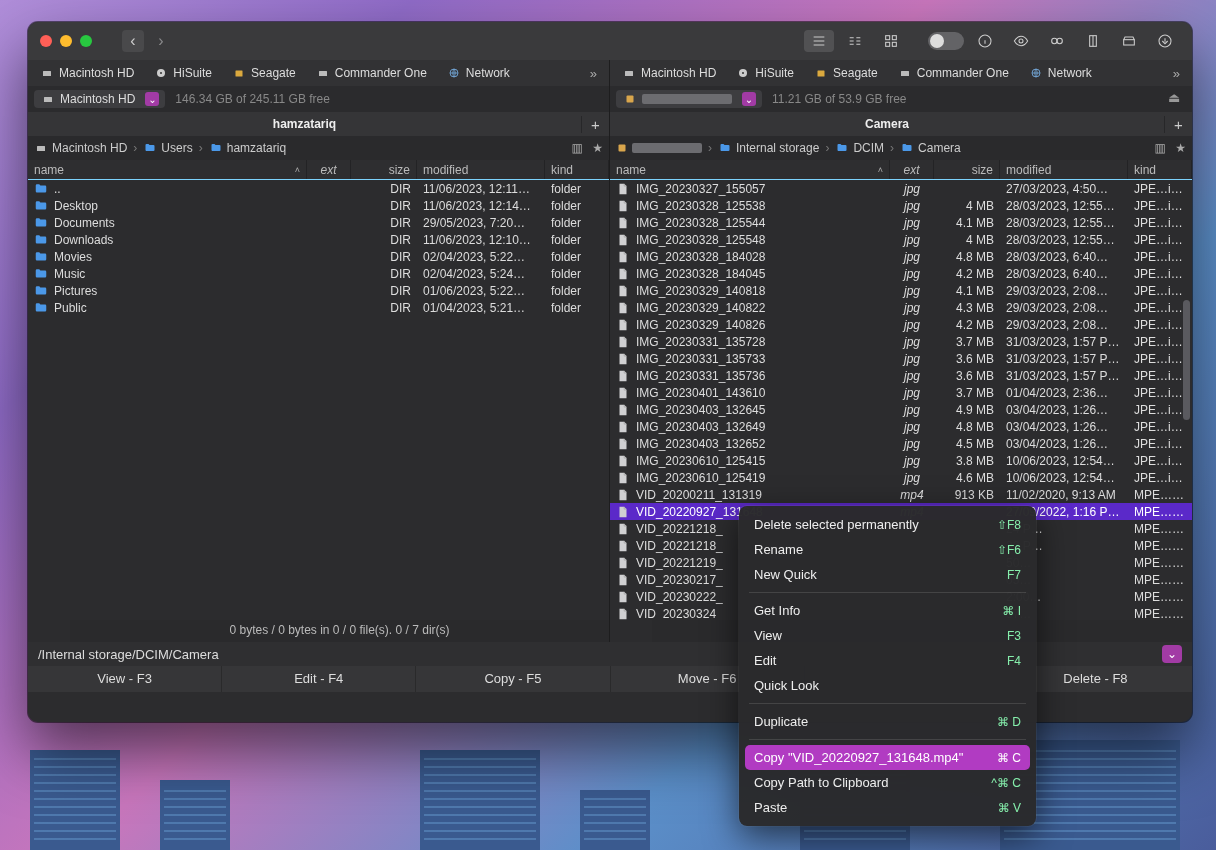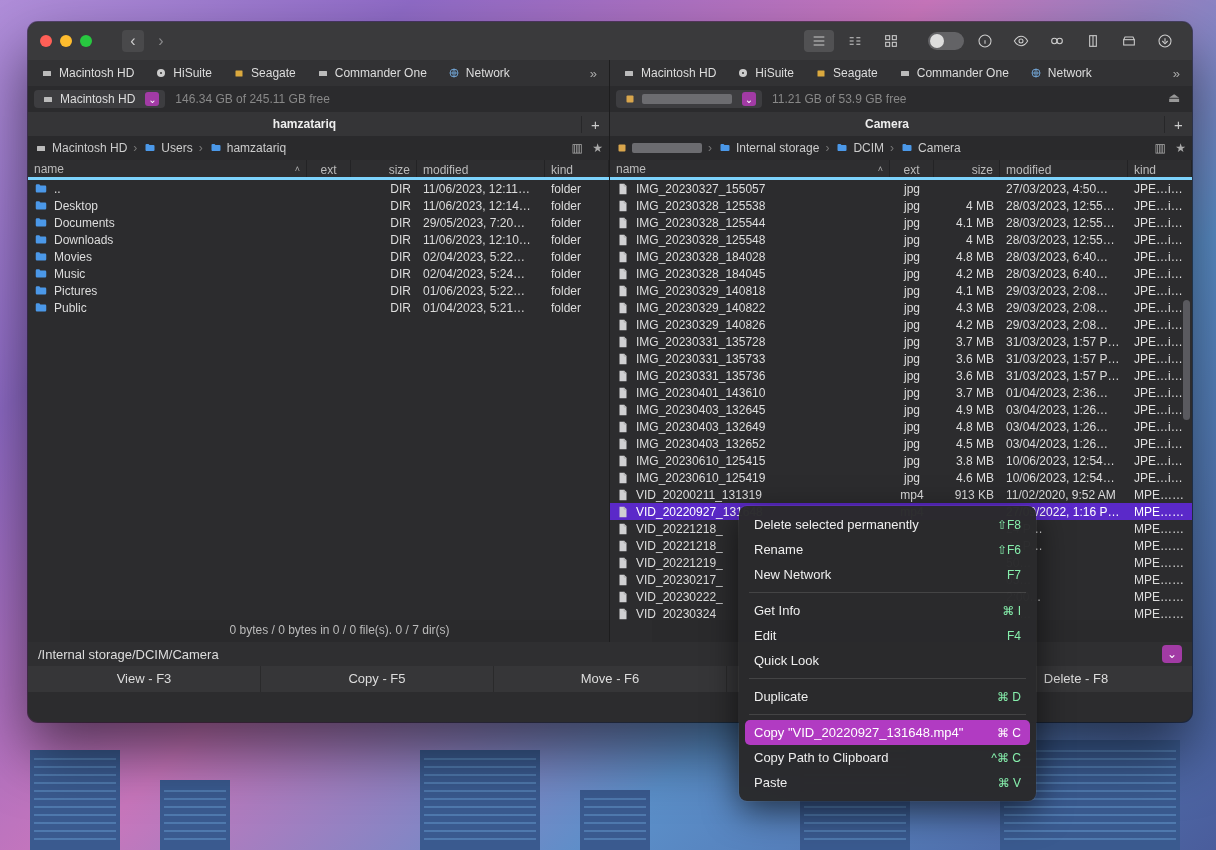--- a/index.html
+++ b/index.html
@@ -51,27 +51,27 @@
   .tab { flex:1; text-align:center; color:#eee; font-weight:600; font-size:12px; padding:4px 0; }
   .tab-plus { width:28px; text-align:center; color:#ccc; font-size:15px; border-left:1px solid #272729; cursor:pointer;}
 
   .crumbrow { height:24px; background:#2a2a2c; display:flex; align-items:center; padding:0 6px; gap:4px; font-size:12px; color:#ccc; }
   .crumbrow .sep { color:#777; margin:0 2px; }
   .crumbrow .seg { display:flex; align-items:center; gap:4px; }
   .crumbrow .seg svg { width:12px; height:12px; }
   .crumbrow .ws { width:18px; text-align:center; color:#aaa; margin-left:auto; }
   .star { color:#aaa; margin-left:2px; }
 
-  .cols { height:20px; background:#2e2e30; display:flex; color:#bbb; font-size:12px; border-bottom:3px solid #7dd3fc; }
+  .cols { height:20px; background:#2e2e30; display:flex; color:#bbb; font-size:12px; border-bottom:1px solid #7dd3fc; }
   .col { padding:3px 6px; border-right:1px solid #232325; white-space:nowrap; overflow:hidden; text-overflow:ellipsis; }
   .col.sort { display:flex; align-items:center; gap:4px; }
   .col .arr { font-size:9px; color:#aaa; margin-left:auto; }
   
   .c-name { flex:1; }
-  .c-ext  { width:44px; text-align:center; }
+  .c-ext  { width:44px; text-align:center;font-style:italic; }
   .c-size { width:66px; text-align:right; }
   .c-mod  { width:128px; }
   .c-kind { width:64px; }
 
   .list { flex:1; overflow:auto; background:#2c2c2e; }
   .row { display:flex; height:17px; align-items:center; color:#ddd; font-size:12px; }
   .cell { padding:0 6px; white-space:nowrap; overflow:hidden; text-overflow:ellipsis; }
   .row .c-name { flex:1; display:flex; align-items:center; gap:6px; }
   .row .c-ext  { width:44px; text-align:center; }
   .row .c-size { width:66px; text-align:right; }
@@ -736,21 +736,21 @@
           <div class="row">
             <div class="cell c-name">
               <svg class="ficon" viewBox="0 0 24 24" fill="#d0d0d2">
                 <path d="M6 3h8l4 4v14H6z"></path>
                 <path d="M14 3v4h4" fill="none" stroke="#999"></path>
               </svg>
               <span>VID_20200211_131319</span>
             </div>
             <div class="cell c-ext">mp4</div>
             <div class="cell c-size">913 KB</div>
-            <div class="cell c-mod">11/02/2020, 9:52 AM</div>
+            <div class="cell c-mod">11/02/2020, 9:13 AM</div>
             <div class="cell c-kind">MPE…ovie</div>
           </div>
           <div class="row sel">
             <div class="cell c-name">
               <svg class="ficon" viewBox="0 0 24 24" fill="#d0d0d2">
                 <path d="M6 3h8l4 4v14H6z"></path>
                 <path d="M14 3v4h4" fill="none" stroke="#999"></path>
               </svg>
               <span>VID_20220927_131648</span>
             </div>
@@ -842,46 +842,51 @@
       <div class="statusbar"></div>
     </div>
   </div>
 
   <div class="cmdbar">
     <span>/Internal storage/DCIM/Camera</span>
     <span class="down">⌄</span>
   </div>
   <div class="fbar">
     <div class="fbtn">View - F3</div>
+    <div class="fbtn">Edit - F4</div>
     <div class="fbtn">Copy - F5</div>
     <div class="fbtn">Move - F6</div>
     <div class="fbtn" style="opacity:.4"></div>
     <div class="fbtn">Delete - F8</div>
   </div>
 </div>
 
 <div class="ctxmenu" id="ctxmenu">
     <div class="mi">
       <span>Delete selected permanently</span>
       <span class="sc">⇧F8</span>
     </div>
     <div class="mi">
       <span>Rename</span>
       <span class="sc">⇧F6</span>
     </div>
     <div class="mi">
-      <span>New Network</span>
+      <span>New Quick</span>
       <span class="sc">F7</span>
     </div>
     <div class="msep"></div>
     <div class="mi">
       <span>Get Info</span>
       <span class="sc">⌘ I</span>
     </div>
     <div class="mi">
+      <span>View</span>
+      <span class="sc">F3</span>
+    </div>
+    <div class="mi">
       <span>Edit</span>
       <span class="sc">F4</span>
     </div>
     <div class="mi">
       <span>Quick Look</span>
       <span class="sc"></span>
     </div>
     <div class="msep"></div>
     <div class="mi">
       <span>Duplicate</span>

